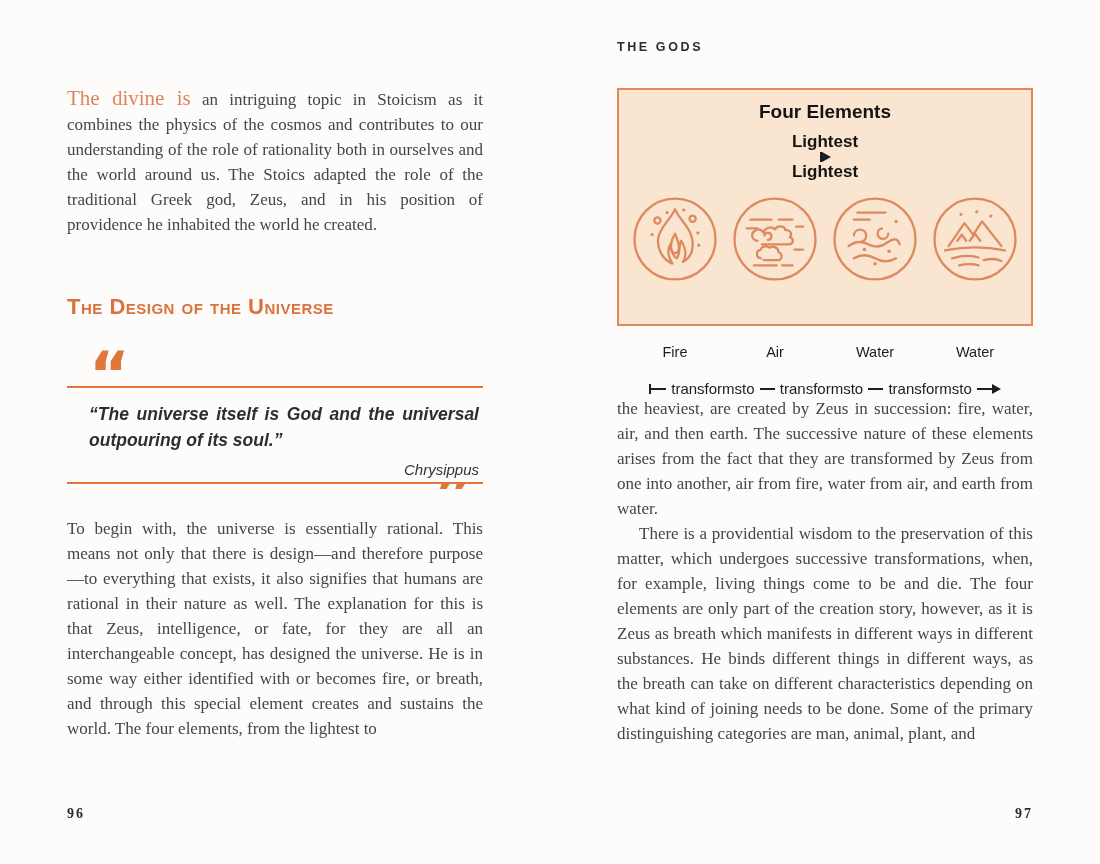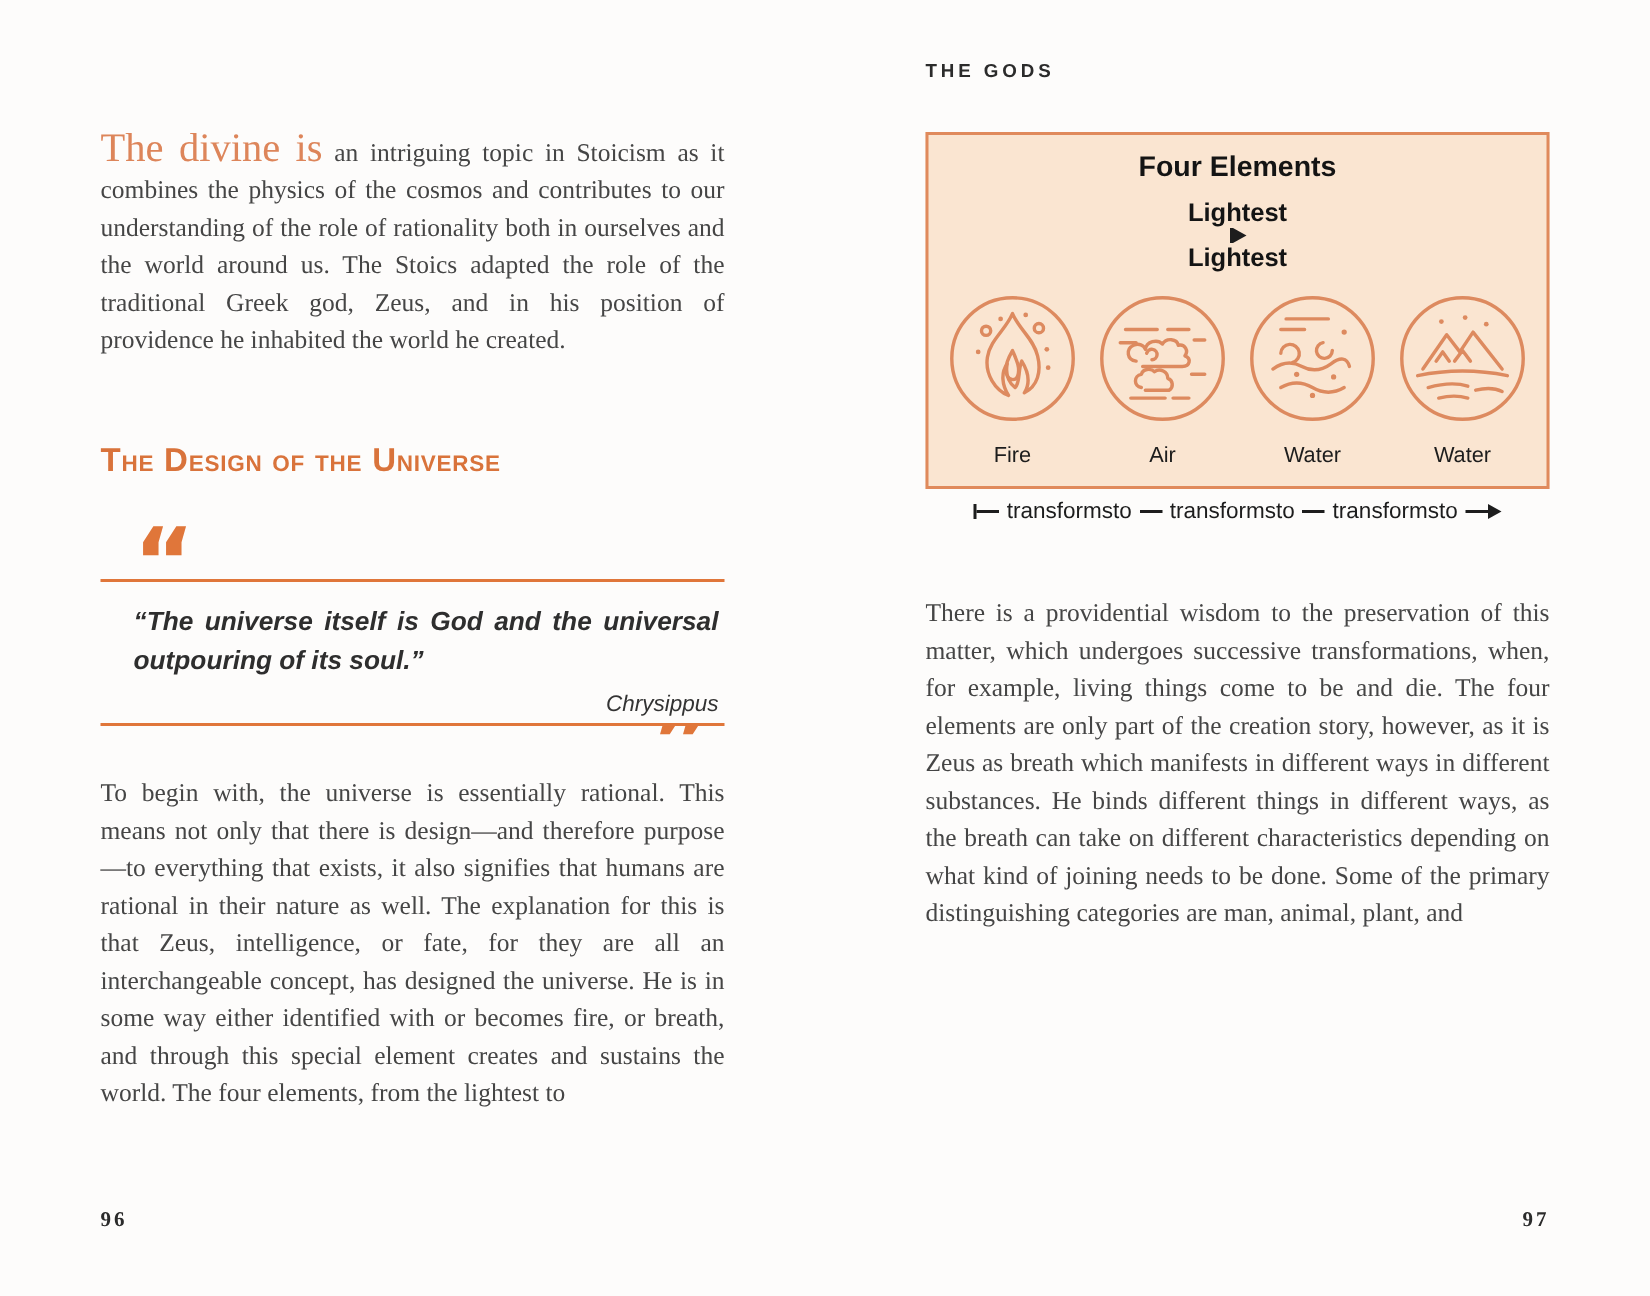--- a/index.html
+++ b/index.html
@@ -22,21 +22,21 @@
     color:#2b2b2b;
   }
   .running-head.right { }
 
   
   .intro {
     position:absolute; top:86px; left:0; right:0;
     font-size:17px; line-height:25px; text-align:justify;
   }
   .lead-in {
-    font-size:27px; line-height:25px; color:#dd855a;
+    font-size:21px; line-height:25px; color:#dd855a;
     font-family:"Liberation Serif", serif;
   }
   .section-heading {
     position:absolute; top:294px; left:0; right:0;
     font-family:"Liberation Sans", sans-serif;
     font-variant:small-caps;
     font-size:22px; font-weight:700; letter-spacing:0.5px;
     color:#d9733b;
   }
   .quote { position:absolute; top:346px; left:0; right:0; }
@@ -91,21 +91,21 @@
     border-top:5px solid transparent; border-bottom:5px solid transparent;
     border-left:9px solid #1d1d1d;
   }
   .icons-row { display:flex; justify-content:space-between; padding:0 12px; margin-top:13px; }
   .el-icon { width:88px; height:88px; }
   .el-icon svg { width:88px; height:88px; display:block; }
   .labels-row {
     display:flex; justify-content:space-between; padding:0 12px; margin-top:13px;
     font-family:"Liberation Sans", sans-serif; font-size:14.5px; color:#1d1d1d;
   }
-  .labels-row span { width:88px; text-align:center; }
+  .labels-row span { width:88px; text-align:center;margin-top:48px; }
   .transform-row {
     display:flex; align-items:flex-start; margin:20px 30px 0 30px;
     font-family:"Liberation Sans", sans-serif; font-size:15px; color:#1d1d1d;
   }
   .transform-row .tick { margin-top:4px; }
   .transform-row .line { margin-top:8px; }
   .transform-row .arrow-head { margin-top:4px; }
   .t-label { display:flex; flex-direction:row; align-items:center; line-height:17px; padding:0 5px; }
 
   
@@ -230,17 +230,18 @@
       <span class="t-label">
         <span>transforms</span>
         <span>to</span>
       </span>
       <span class="line"></span>
       <span class="arrow-head"></span>
     </div>
   </div>
 
   <div class="right-body">
+    <p class="body-copy">the heaviest, are created by Zeus in succession: fire, water, air, and then earth. The successive nature of these elements arises from the fact that they are transformed by Zeus from one into another, air from fire, water from air, and earth from water.</p>
     <p class="body-copy">There is a providential wisdom to the preservation of this matter, which undergoes successive transformations, when, for example, living things come to be and die. The four elements are only part of the creation story, however, as it is Zeus as breath which manifests in different ways in different substances. He binds different things in different ways, as the breath can take on different characteristics depending on what kind of joining needs to be done. Some of the primary distinguishing categories are man, animal, plant, and</p>
   </div>
 
   <div class="page-num right">97</div>
 </div>
 
 </body></html>

